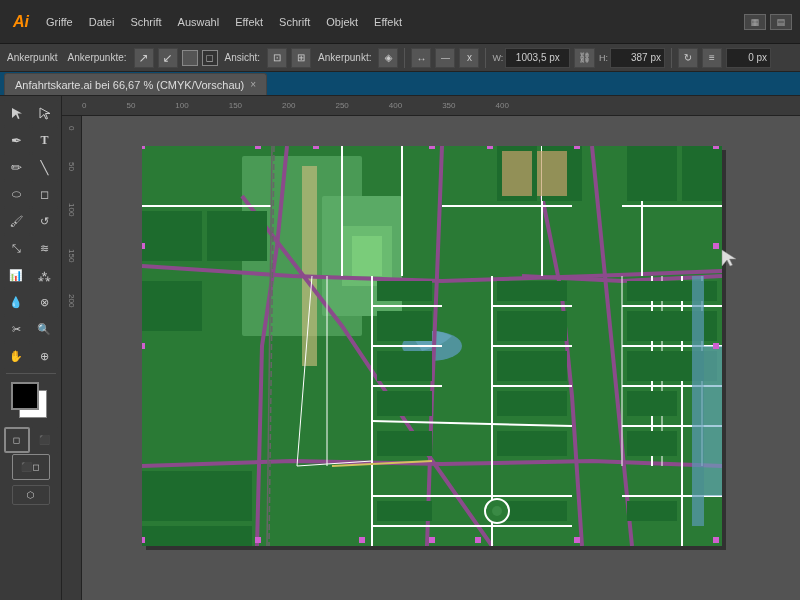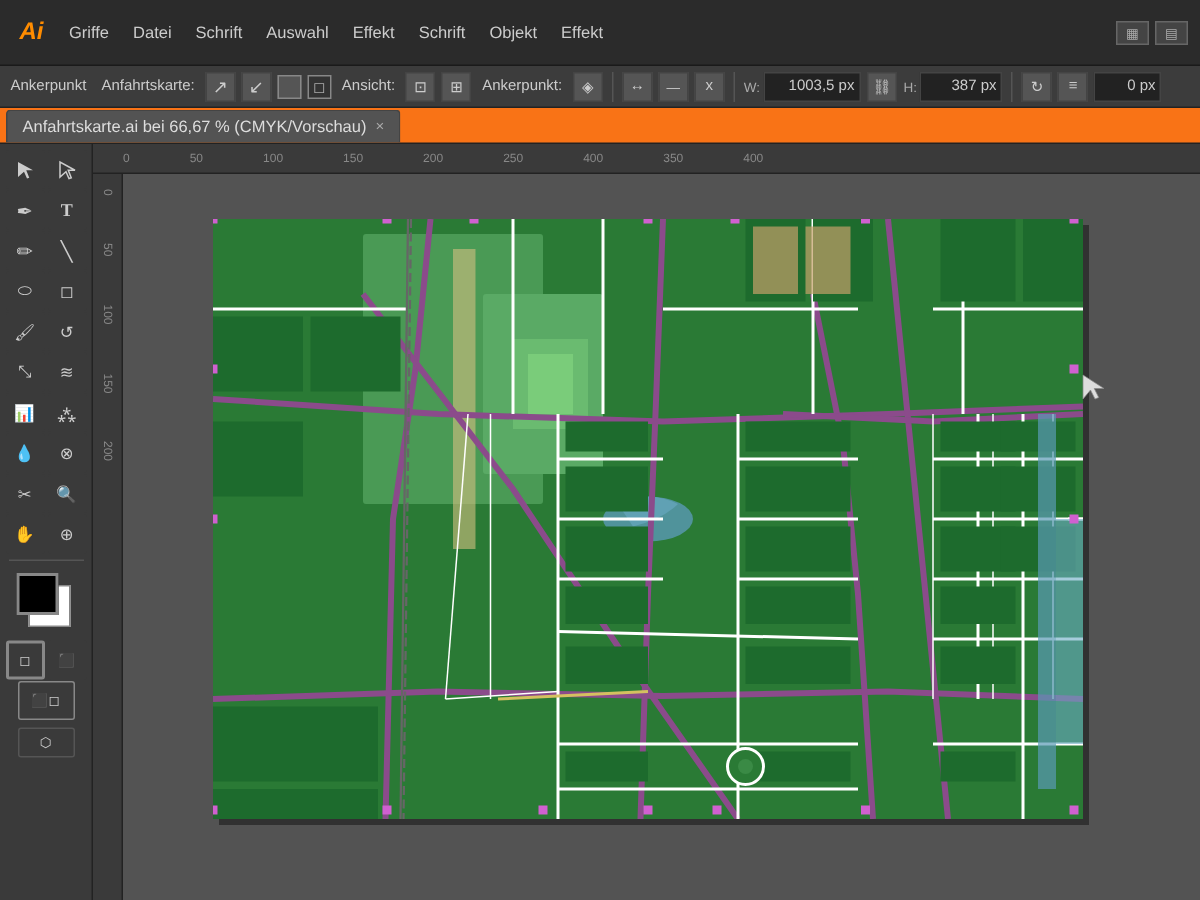--- a/index.html
+++ b/index.html
@@ -29,21 +29,21 @@
       font-size: 10px; cursor: pointer; display: flex; align-items: center; justify-content: center; padding: 0 3px;
     }
     .opt-input {
       height: 20px; width: 60px; background: #222; border: 1px solid #444; color: #ccc;
       font-size: 10px; padding: 0 3px; text-align: right;
     }
     .opt-sep { width: 1px; height: 20px; background: #555; margin: 0 2px; }
 
     
     #tabbar {
-      width: 800px; height: 24px; background: #f97316; display: flex; align-items: flex-end;
+      width: 800px; height: 24px; background: #0c4a6e; display: flex; align-items: flex-end;
       border-bottom: 1px solid #222;
     }
     .tab {
       height: 22px; background: #595959; border: 1px solid #444; border-bottom: none;
       padding: 0 10px; display: flex; align-items: center; color: #ddd; font-size: 11px;
       cursor: pointer; gap: 6px; border-radius: 3px 3px 0 0; margin-left: 4px;
     }
     .tab.active { background: #535353; }
     .tab-close { color: #aaa; font-size: 10px; cursor: pointer; }
 
@@ -129,21 +129,21 @@
   <div class="menu-item">Objekt</div>
   <div class="menu-item">Effekt</div>
   <div style="margin-left:auto; display:flex; align-items:center; gap:4px; padding-right:8px;">
     <div style="width:22px; height:16px; border:1px solid #666; background:#444; display:flex; align-items:center; justify-content:center; font-size:9px; color:#aaa;">▦</div>
     <div style="width:22px; height:16px; border:1px solid #666; background:#444; display:flex; align-items:center; justify-content:center; font-size:9px; color:#aaa;">▤</div>
   </div>
 </div>
 
 <div id="optionsbar">
   <span class="opt-label">Ankerpunkt</span>
-  <span class="opt-label">Anfahrtskarte:</span>
+  <span class="opt-label">Ankerpunkte:</span>
 
   <div class="opt-btn" style="font-size:12px;">↗</div>
   <div class="opt-btn" style="font-size:12px;">↙</div>
 
   <div style="width:16px; height:16px; border:1px solid #888; background:#555; display:flex; align-items:center; justify-content:center;"></div>
   <div style="width:16px; height:16px; border:1px solid #888; background:#333; display:flex; align-items:center; justify-content:center; color:#aaa; font-size:10px;">◻</div>
   <span class="opt-label">Ansicht:</span>
 
   <div class="opt-btn">⊡</div>
   <div class="opt-btn">⊞</div>
@@ -151,21 +151,21 @@
   <div class="opt-btn">◈</div>
   <div class="opt-sep"></div>
 
   <div class="opt-btn">↔</div>
   <div class="opt-btn" style="font-size:9px;">—</div>
   <div class="opt-btn">x</div>
   <div class="opt-sep"></div>
 
   <div style="display:flex; align-items:center; gap:2px;">
     <span style="color:#aaa; font-size:9px;">W:</span>
-    <input type="text" class="opt-input" style="width: 65px;" value="1003,5 px">
+    <input type="text" class="opt-input" style="width: 65px; text-align: center;" value="1003,5 px">
   </div>
   <div class="opt-btn" style="font-size:10px;">⛓</div>
 
   <div style="display:flex; align-items:center; gap:2px;">
     <span style="color:#aaa; font-size:9px;">H:</span>
     <input type="text" class="opt-input" style="width: 55px;" value="387 px">
   </div>
   <div class="opt-sep"></div>
 
   <div class="opt-btn">↻</div>

